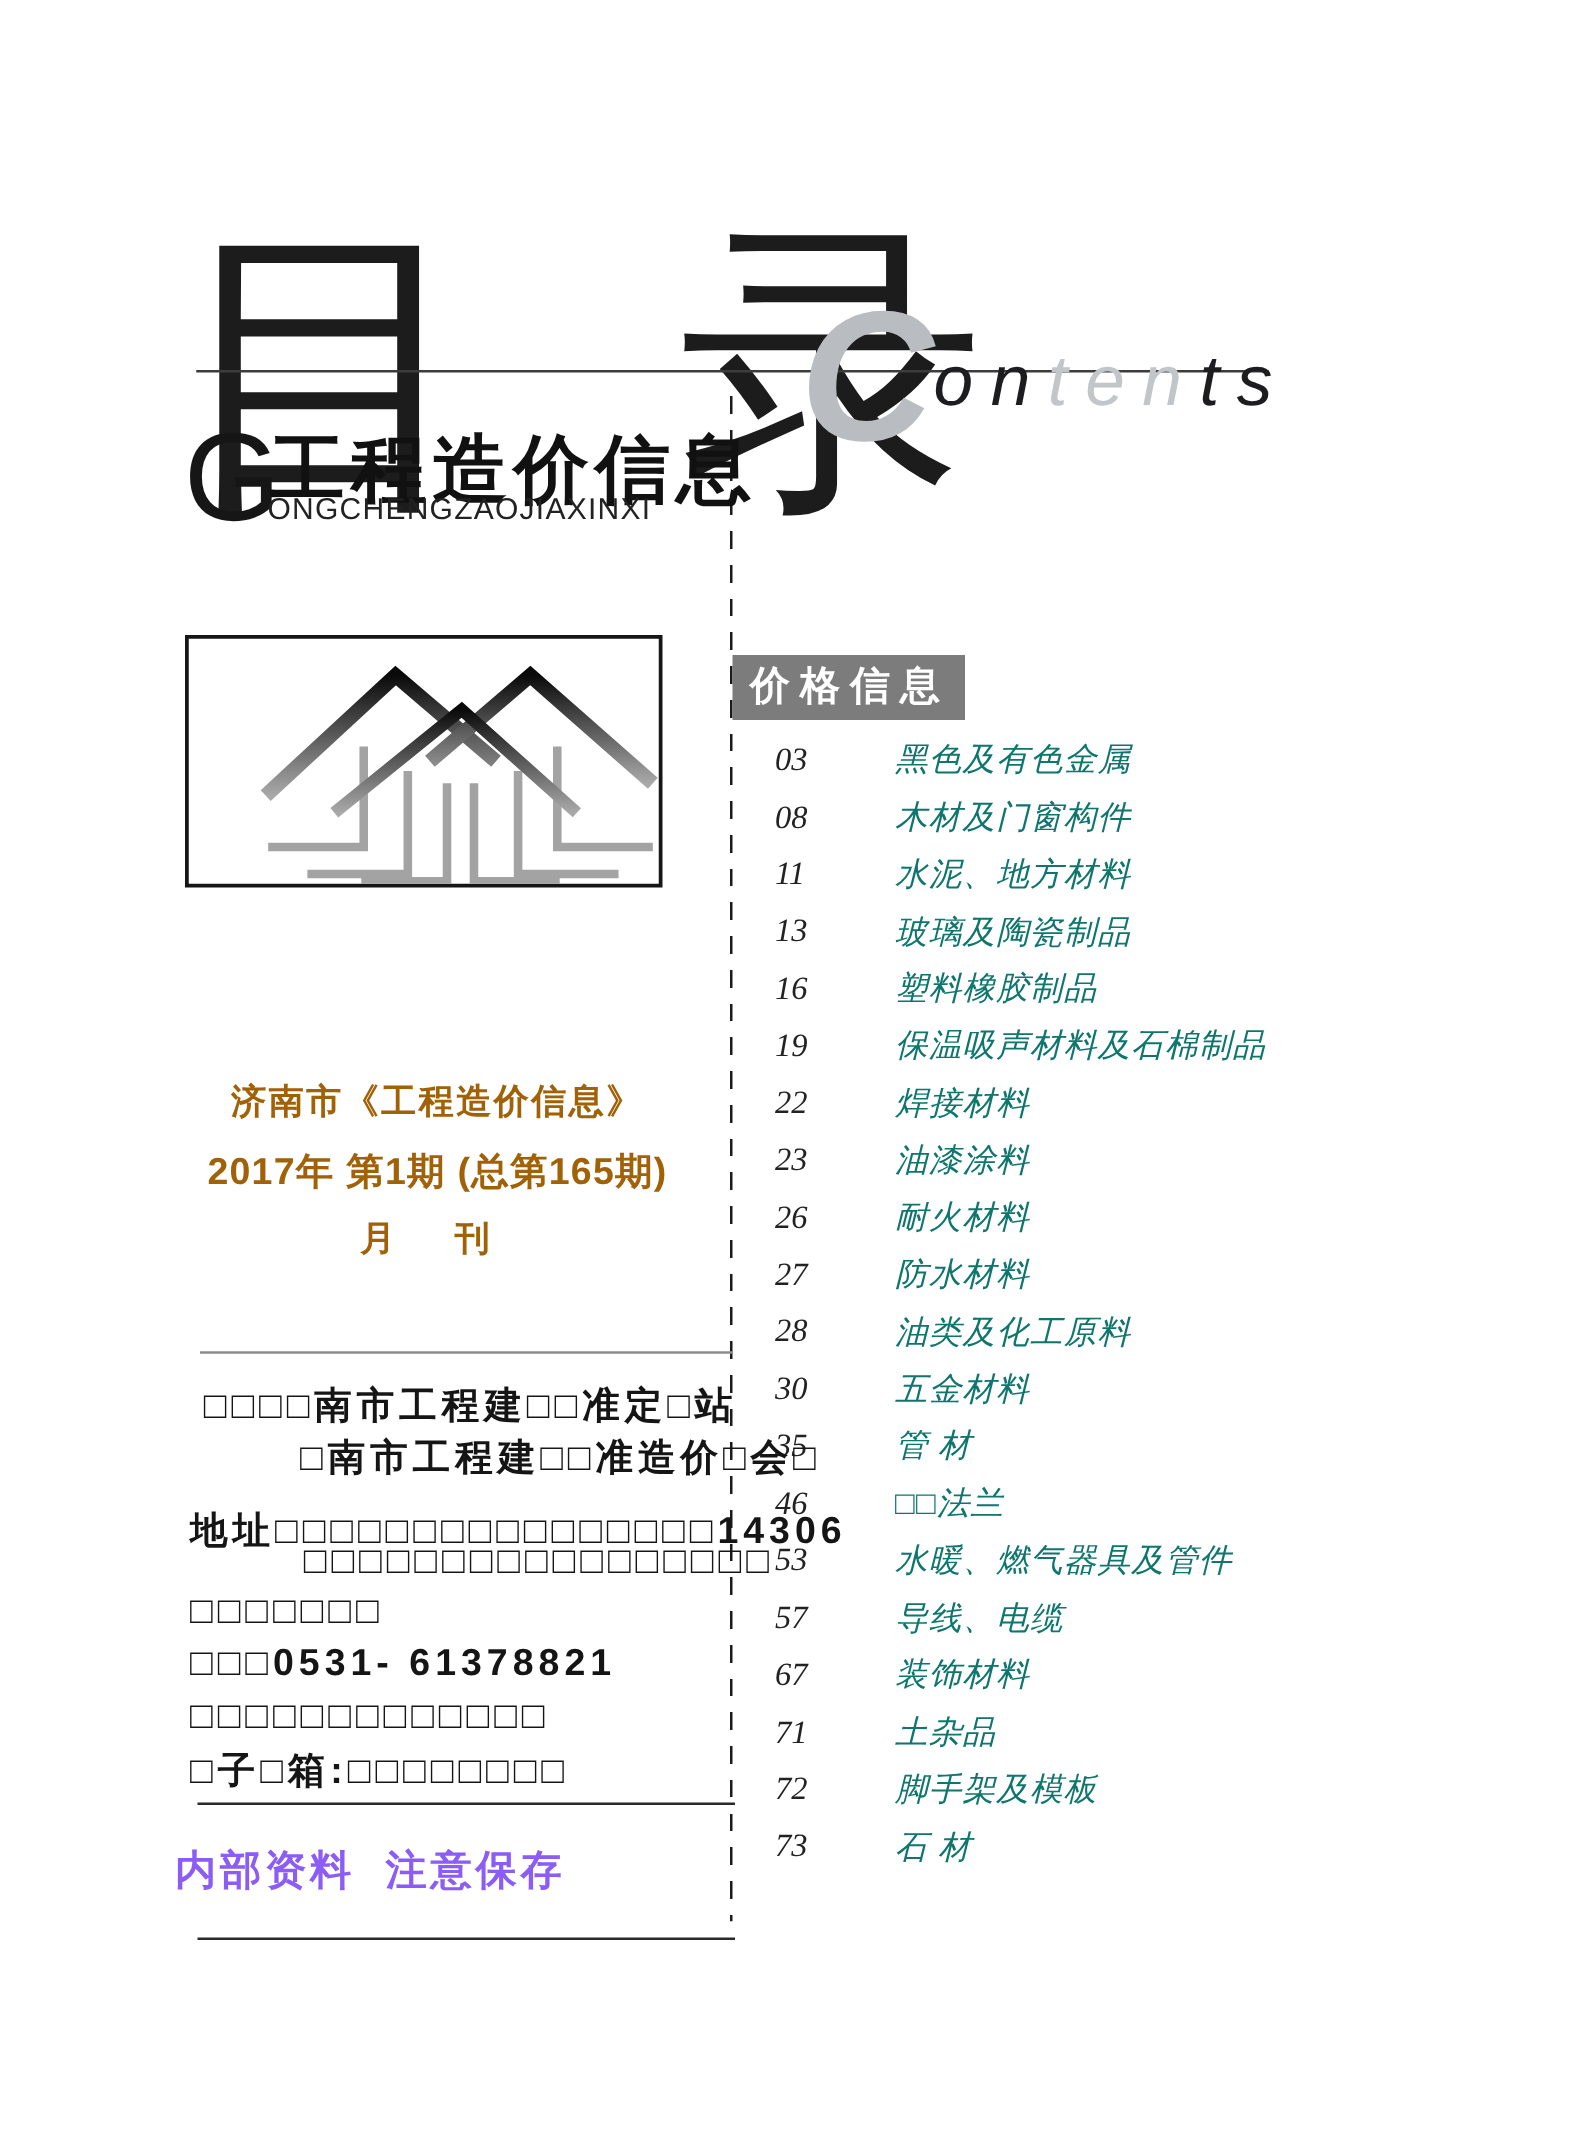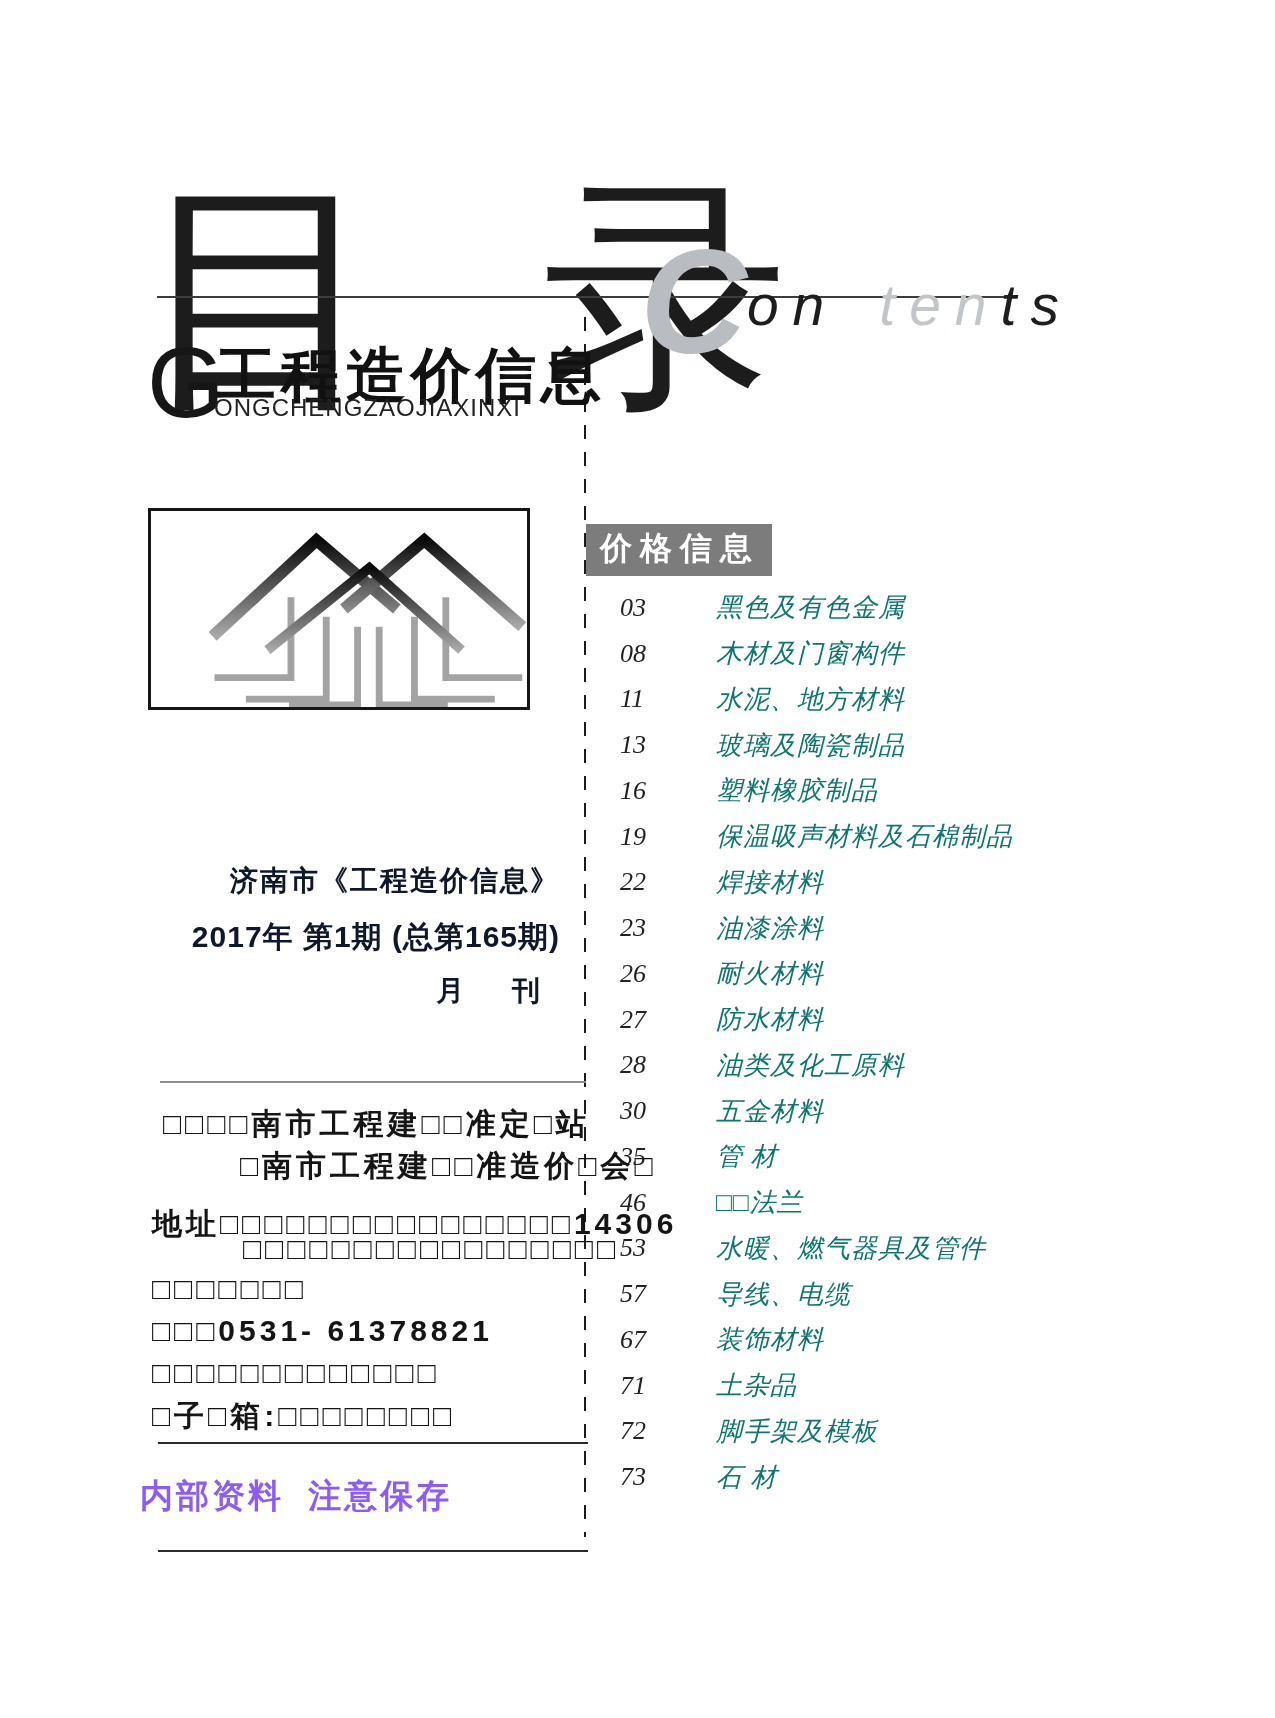--- a/index.html
+++ b/index.html
@@ -8,41 +8,41 @@
 
   
   .title-cn{position:absolute;left:140px;top:168px;font-size:245px;line-height:1.05;
             font-weight:300;letter-spacing:45px;color:#1c1c1c;white-space:nowrap;}
   .top-rule{position:absolute;left:157px;top:296px;width:858px;height:2px;background:#3c3c3c;z-index:1;}
   .contents-wrap{position:absolute;left:640px;top:228px;z-index:2;white-space:nowrap;}
   .contents-c{font-size:148px;font-style:italic;font-weight:700;color:#b9bdc2;
               line-height:1;vertical-align:-28px;letter-spacing:0;}
   .contents-rest{font-size:57px;font-style:italic;font-weight:400;letter-spacing:14px;line-height:1;}
   .seg-dark{color:#1d1d1f;}
-  .seg-light{color:#c3c6c9;margin-left:41px;}
+  .seg-light{color:#c3c6c9;}
 
   
   .divider-dashed{position:absolute;left:584px;top:290px;width:2px;height:1247px;
       background:repeating-linear-gradient(to bottom,#1b1b1b 0 14px,transparent 14px 27px);}
 
   
   .brand-initial{position:absolute;left:147px;top:336px;font-size:100px;line-height:0.92;
                  font-weight:400;color:#161616;}
   .brand-name{position:absolute;left:216px;top:336px;font-size:60px;font-weight:900;
               letter-spacing:5px;color:#111;white-space:nowrap;}
   .brand-pinyin{position:absolute;left:214px;top:394px;font-size:24px;font-weight:500;
                 letter-spacing:1px;color:#222;white-space:nowrap;}
 
   
   .logo-box{position:absolute;left:148px;top:508px;width:382px;height:202px;
             border:3px solid #161616;background:#fff;box-sizing:border-box;}
   .logo-box svg{display:block;width:100%;height:100%;}
 
   
-  .issue-line{position:absolute;left:140px;width:420px;text-align:right;color:#0f172a;
+  .issue-line{position:absolute;left:140px;width:420px;text-align:center;color:#a16207;
               font-weight:600;white-space:nowrap;}
   .issue-journal{top:862px;font-size:28px;letter-spacing:2px;}
   .issue-number{top:917px;font-size:30px;letter-spacing:1px;}
   .issue-freq{top:972px;font-size:28px;letter-spacing:20px;}
 
   .gray-rule{position:absolute;left:160px;top:1081px;width:426px;height:2px;background:#8d8d8d;}
 
   
   .tofu-line{position:absolute;font-size:30px;font-weight:700;color:#151515;
              letter-spacing:4px;white-space:nowrap;z-index:3;}

